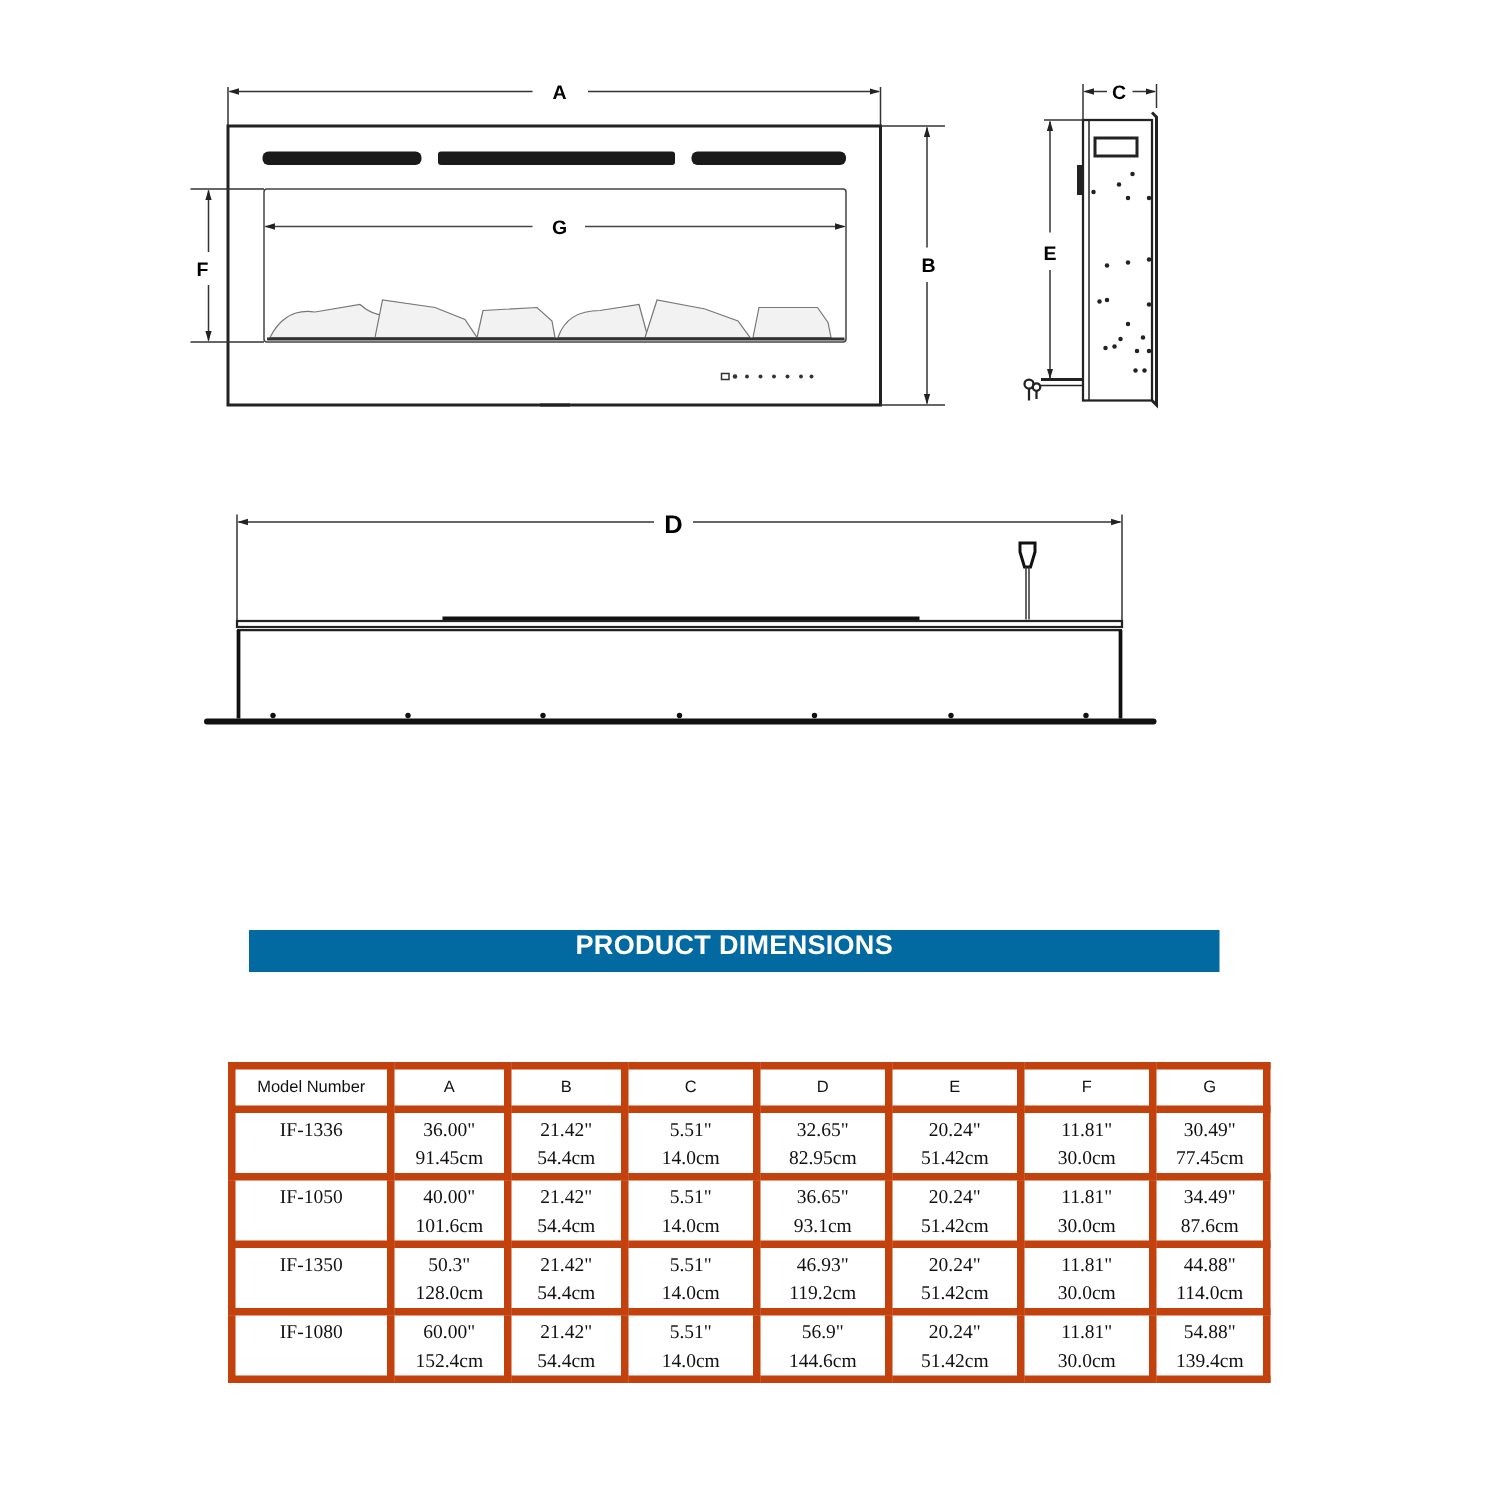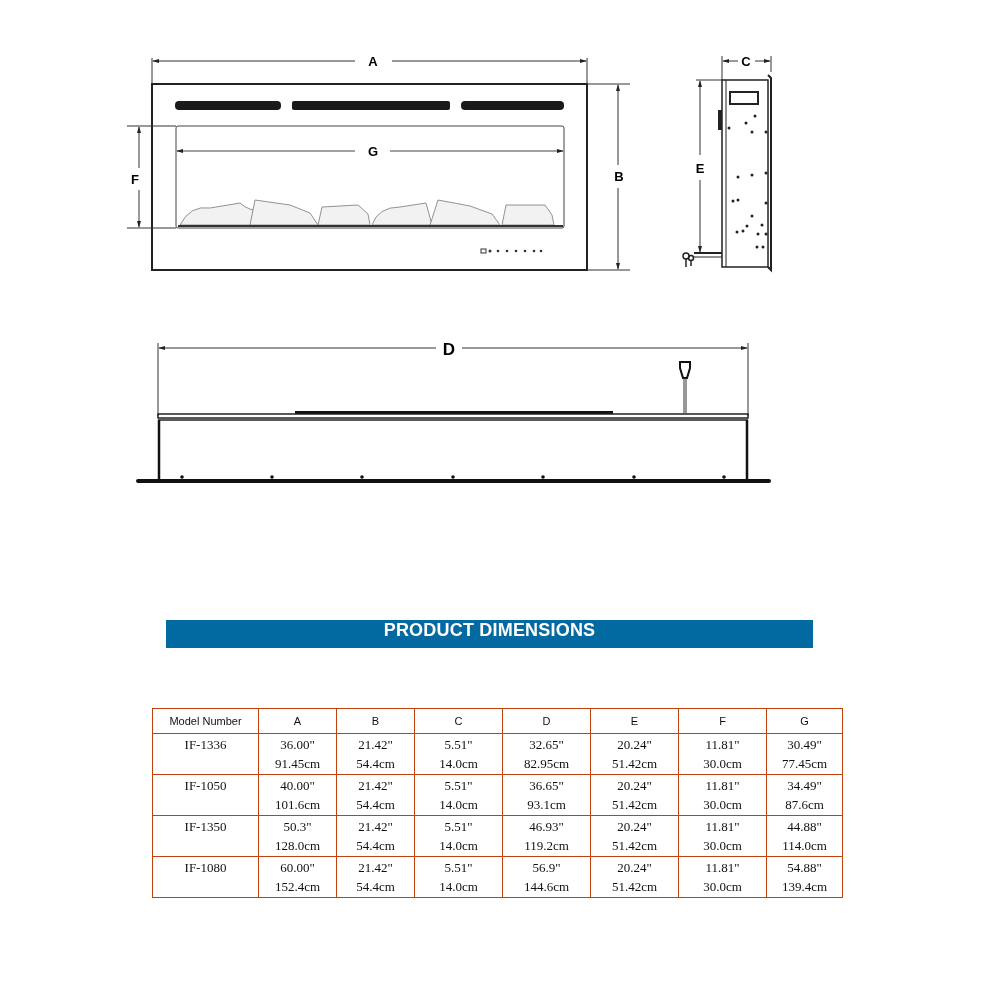--- a/index.html
+++ b/index.html
@@ -1,21 +1,21 @@
 <!DOCTYPE html>
 <html><head>
 <meta charset="utf-8">
 <style>
   html, body { margin: 0; padding: 0; background: #ffffff; }
   body { width: 1001px; height: 1001px; position: relative; overflow: hidden; font-family: "Liberation Sans", sans-serif; color: #111; }
   .abs { position: absolute; }
   svg text { font-family: "Liberation Sans", sans-serif; }
   .banner { left: 166px; top: 620px; width: 647px; height: 28px; background: #0369a1; color: #fff; display: flex; justify-content: center; font-weight: bold; font-size: 18px; letter-spacing: 0.2px; }
   table.dims { position: absolute; left: 152px; top: 708px; width: 690px; border-collapse: collapse; table-layout: fixed; }
-  table.dims th, table.dims td { border: 1px solid #c2410c; text-align: center; padding: 0; }
+  table.dims th, table.dims td { border: 5px solid #c2410c; text-align: center; padding: 0; }
   table.dims th { height: 24px; font-family: "Liberation Sans", sans-serif; font-weight: normal; font-size: 11px; }
   table.dims td { font-family: "Liberation Serif", serif; font-size: 13px; height: 39px; line-height: 19px; vertical-align: top; padding-top: 1px; }
   table.dims td .v { display: block; }
 </style>
 </head>
 <body>
 
 <svg class="abs" style="left:0;top:0" width="1001" height="300" viewBox="0 0 1001 300">
   <defs>
     <marker id="arr" viewBox="0 0 10 10" refX="9" refY="5" markerWidth="7" markerHeight="7" orient="auto-start-reverse">

